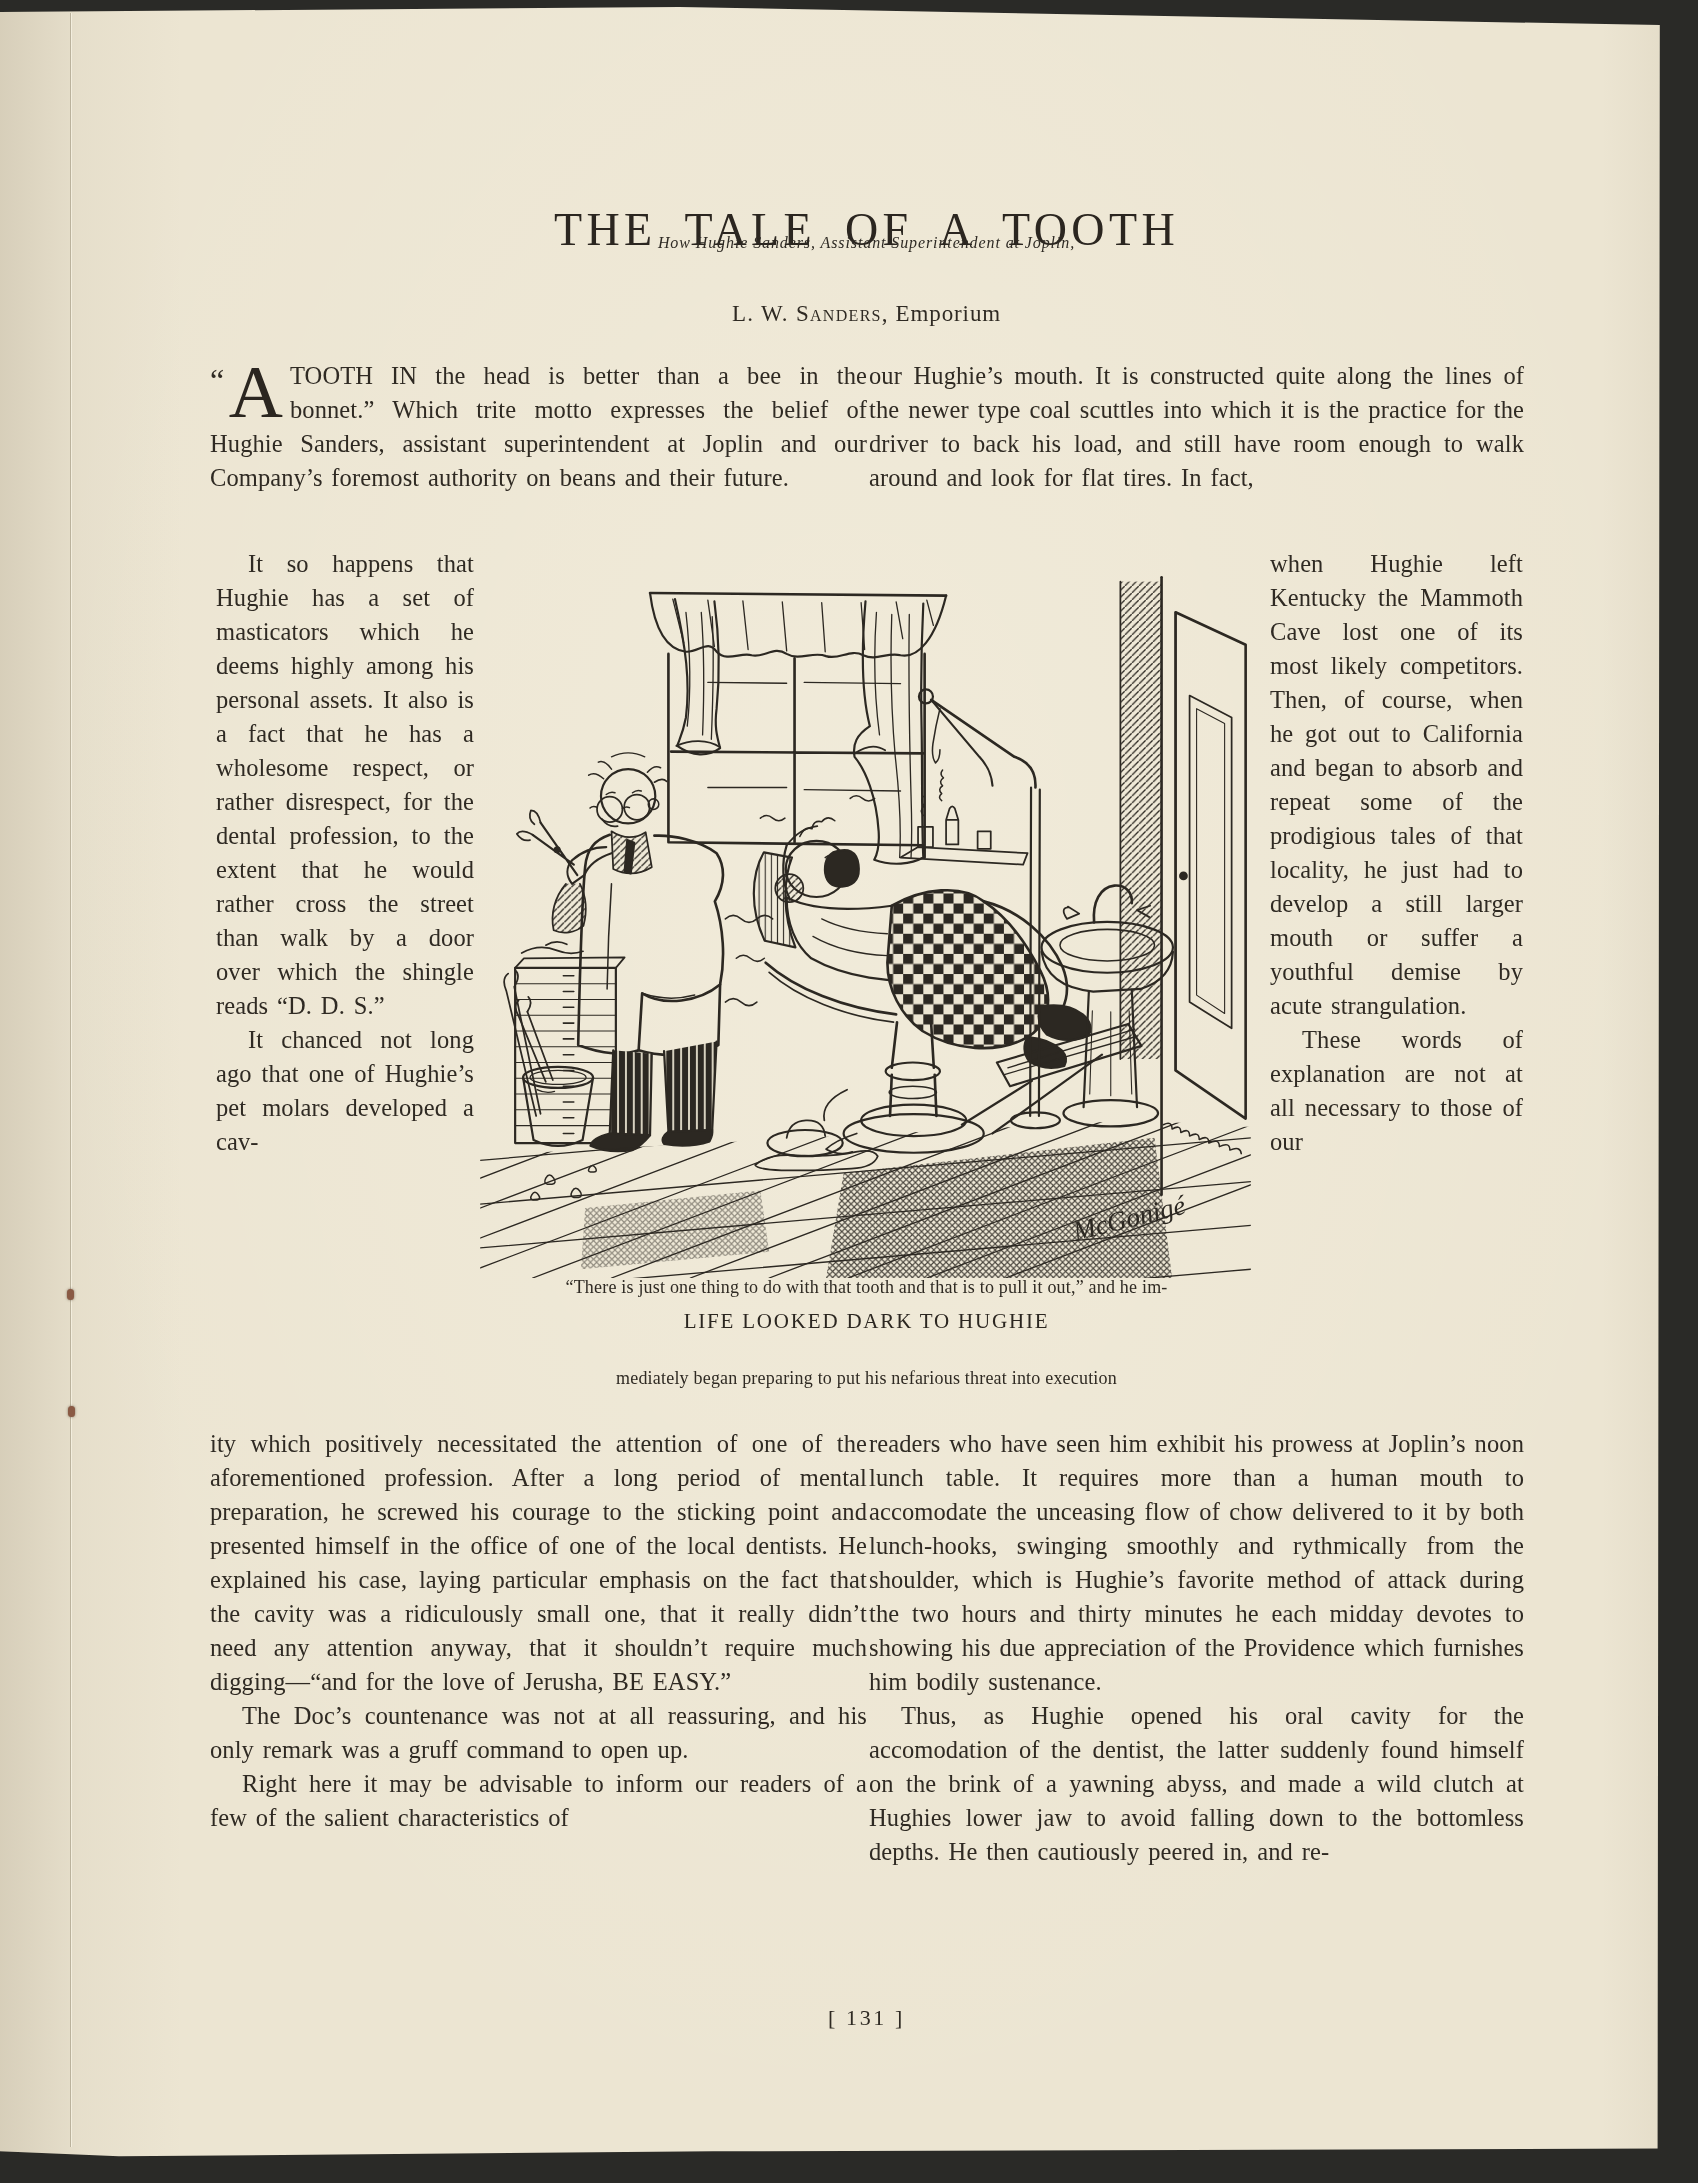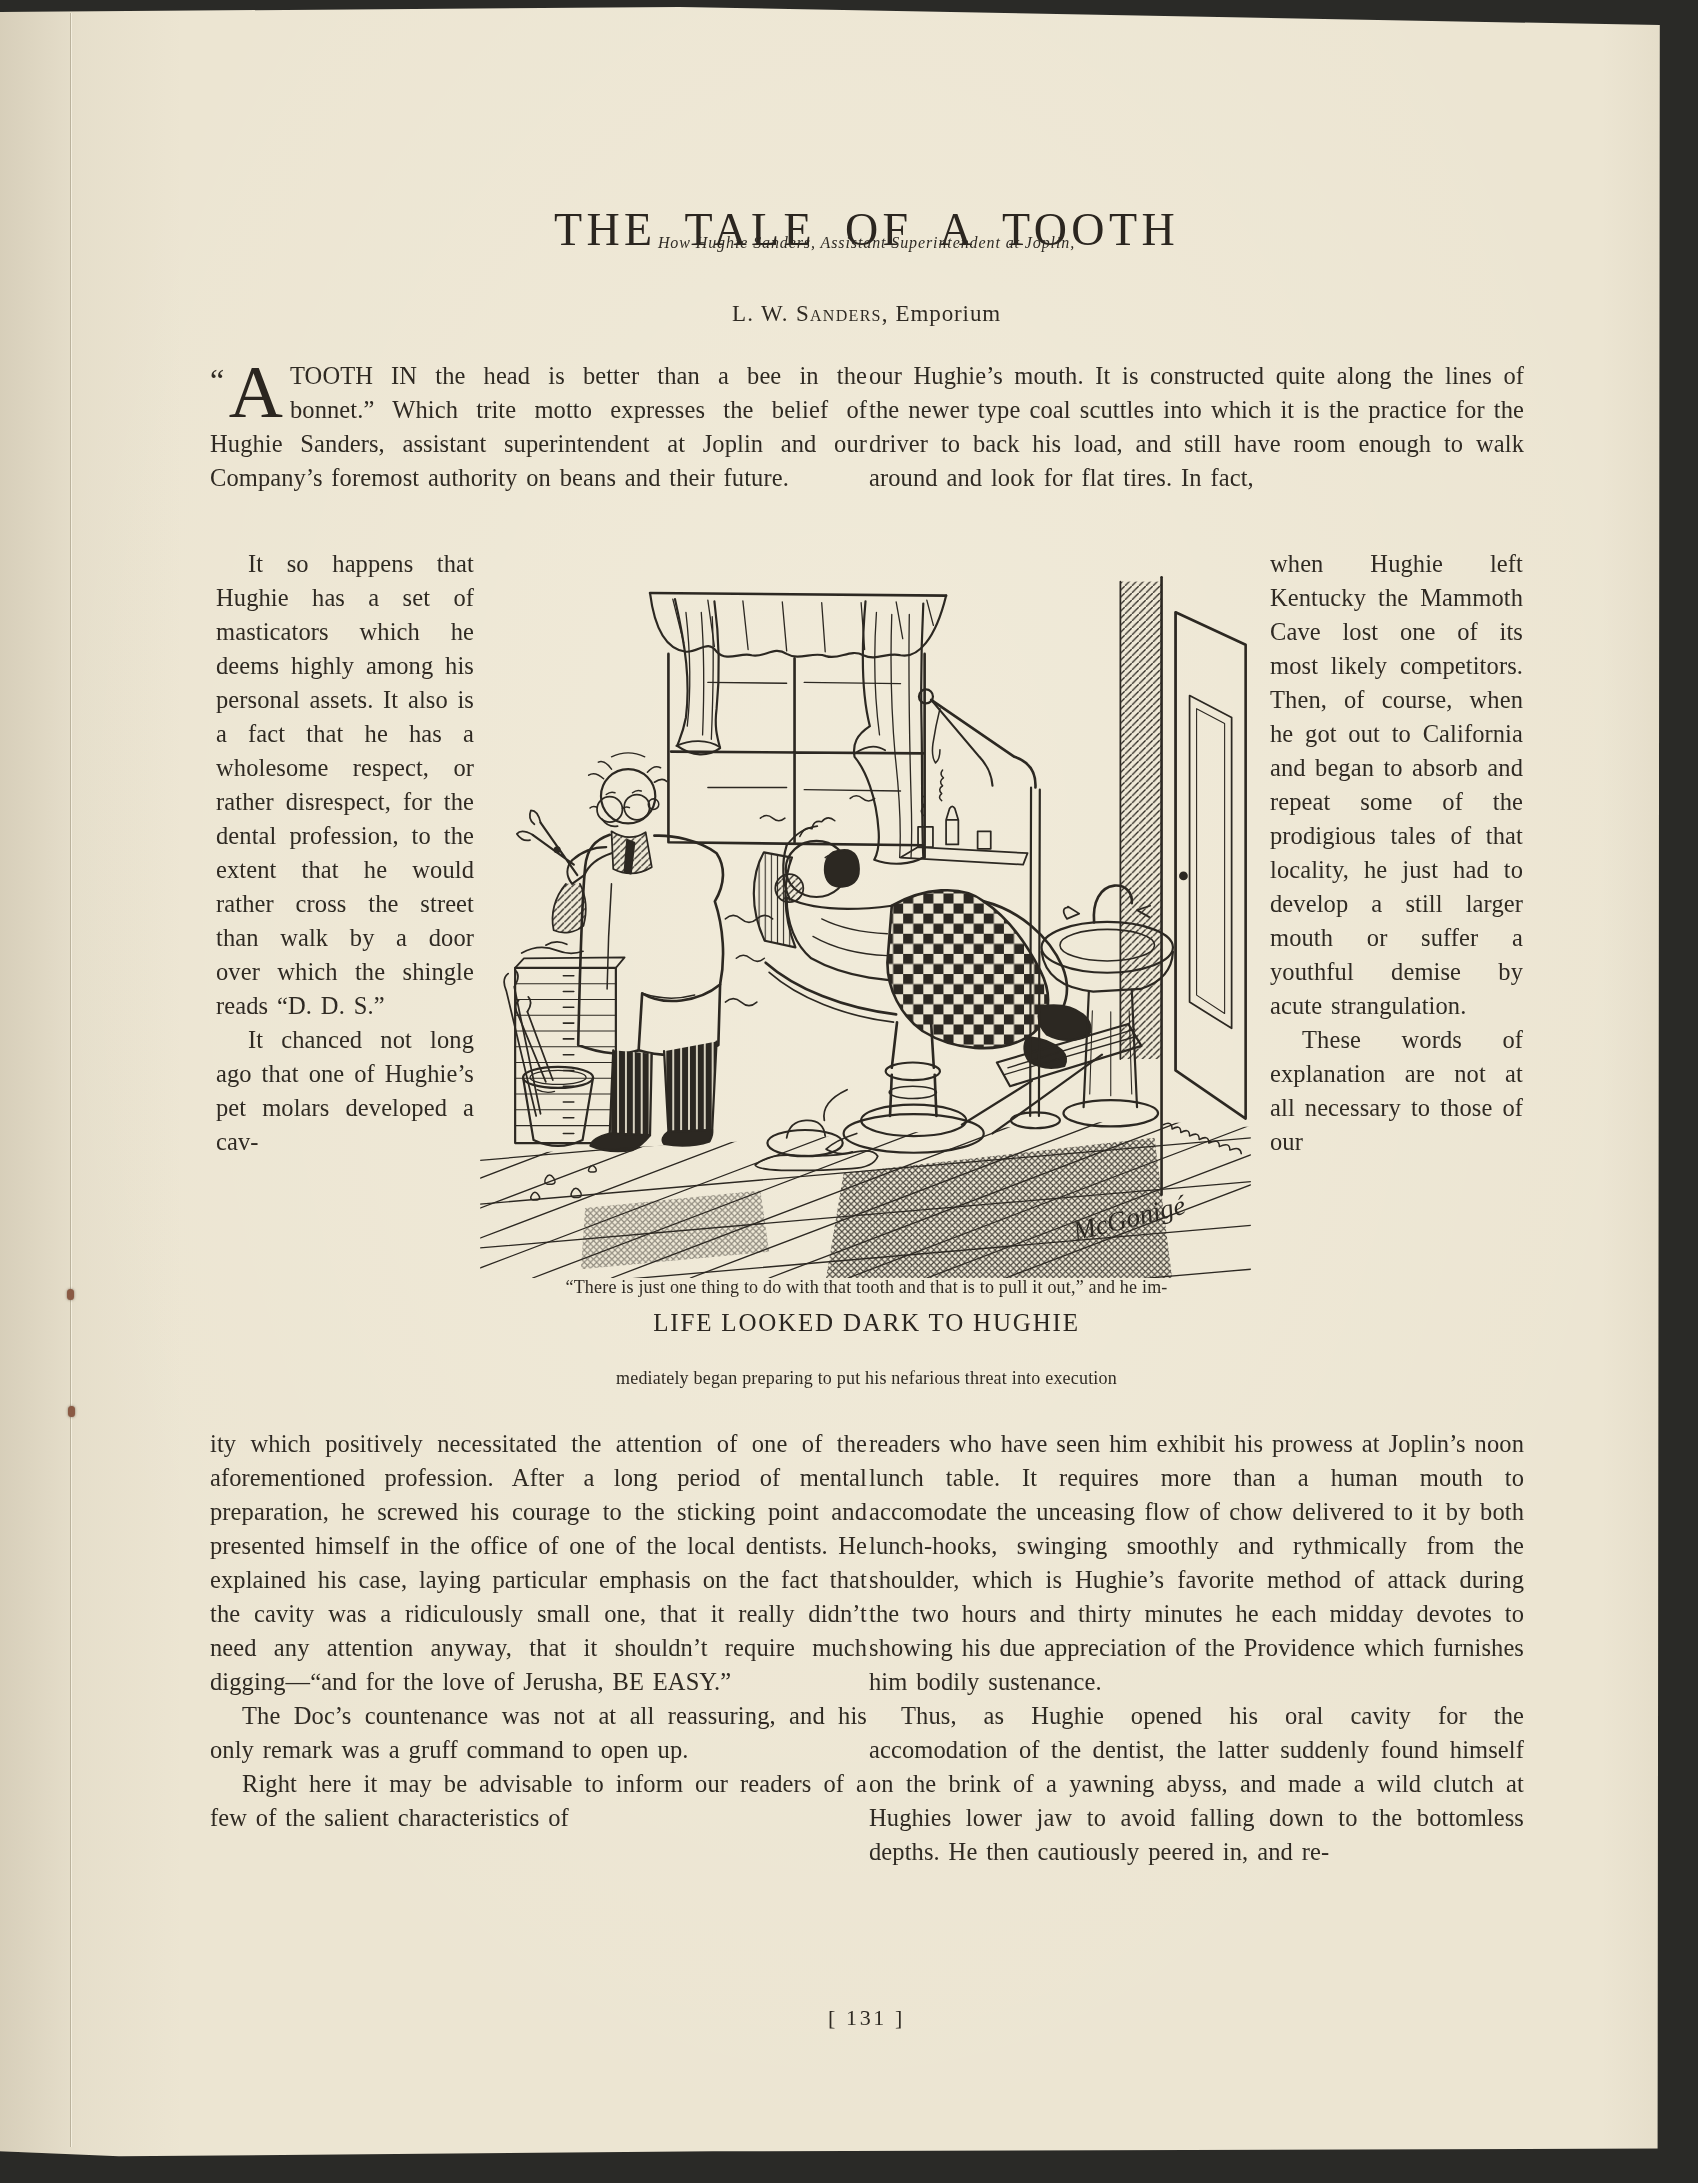--- a/index.html
+++ b/index.html
@@ -31,21 +31,21 @@
   #col-left-top{left:210px;top:359px;width:657px;}
   #col-right-top{left:869px;top:359px;width:655px;}
   #col-left-narrow{left:216px;top:547px;width:258px;}
   #col-right-narrow{left:1270px;top:547px;width:253px;}
   #col-left-bottom{left:210px;top:1427px;width:657px;}
   #col-right-bottom{left:869px;top:1427px;width:655px;}
   .openq{float:left;font-size:32px;line-height:42px;margin:0 4.4px 0 0;}
   .dropcap{float:left;font-size:75px;line-height:60px;margin:2.6px 7px 0 0;color:#2b2620;}
   
   #illus{left:480px;top:551px;width:771px;height:727px;}
-  #cap-title{top:1309px;font-size:25px;letter-spacing:1.8px;color:#2b2620;}
+  #cap-title{top:1309px;font-size:21px;letter-spacing:1.8px;color:#2b2620;}
   .capline{font-size:18px;letter-spacing:0.2px;}
   #cap-line1{top:1277px;}
   #cap-line2{top:1368px;}
   #pagenum{top:2005px;font-size:22px;letter-spacing:2.6px;}
 </style>
 </head>
 <body>
 
 <div id="canvas">
   <div id="paper">

